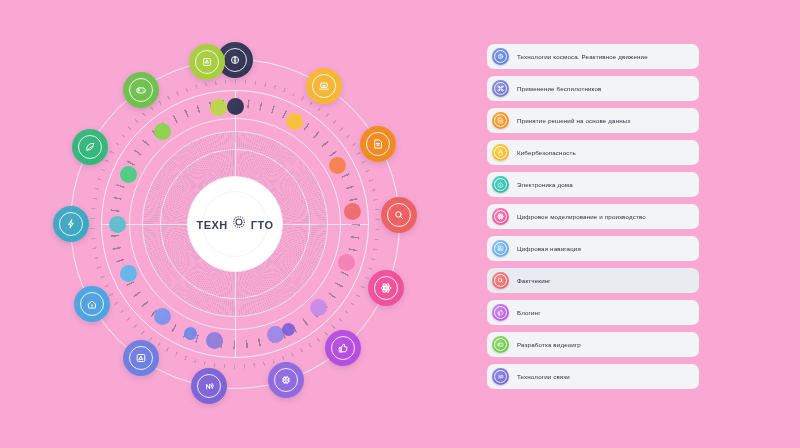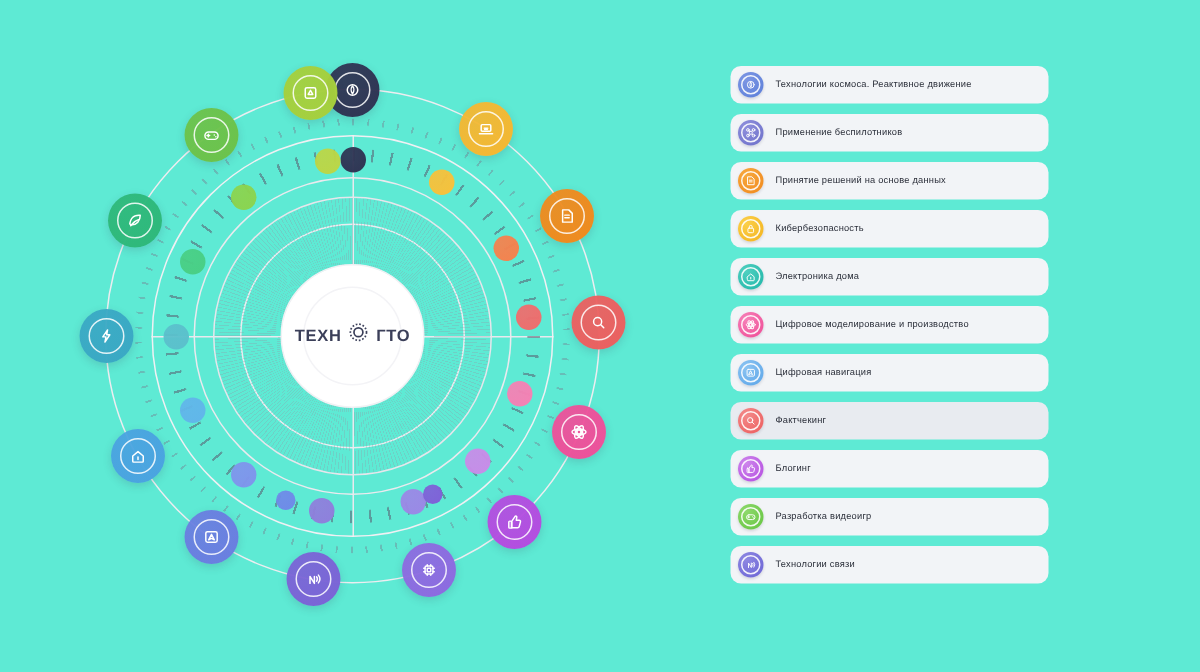--- a/index.html
+++ b/index.html
@@ -3,21 +3,21 @@
 <meta charset="utf-8">
 <style>
   html,body{margin:0;padding:0;}
   body{
     width:800px;height:448px;
     background:#ffffff;
     font-family:"Liberation Sans","DejaVu Sans",sans-serif;
     overflow:hidden;
     position:relative;
   }
-  #root{position:absolute;inset:0;background:#5eead4;}
+  #root{position:absolute;inset:0;background:#f9a8d4;}
 
   
   .diagram{
     position:absolute;left:0;top:0;width:470px;height:448px;
   }
   .wheel{
     position:absolute;left:50%;top:50%;
     transform:translate(-50%,-50%);
     width:400px;height:400px;
   }

